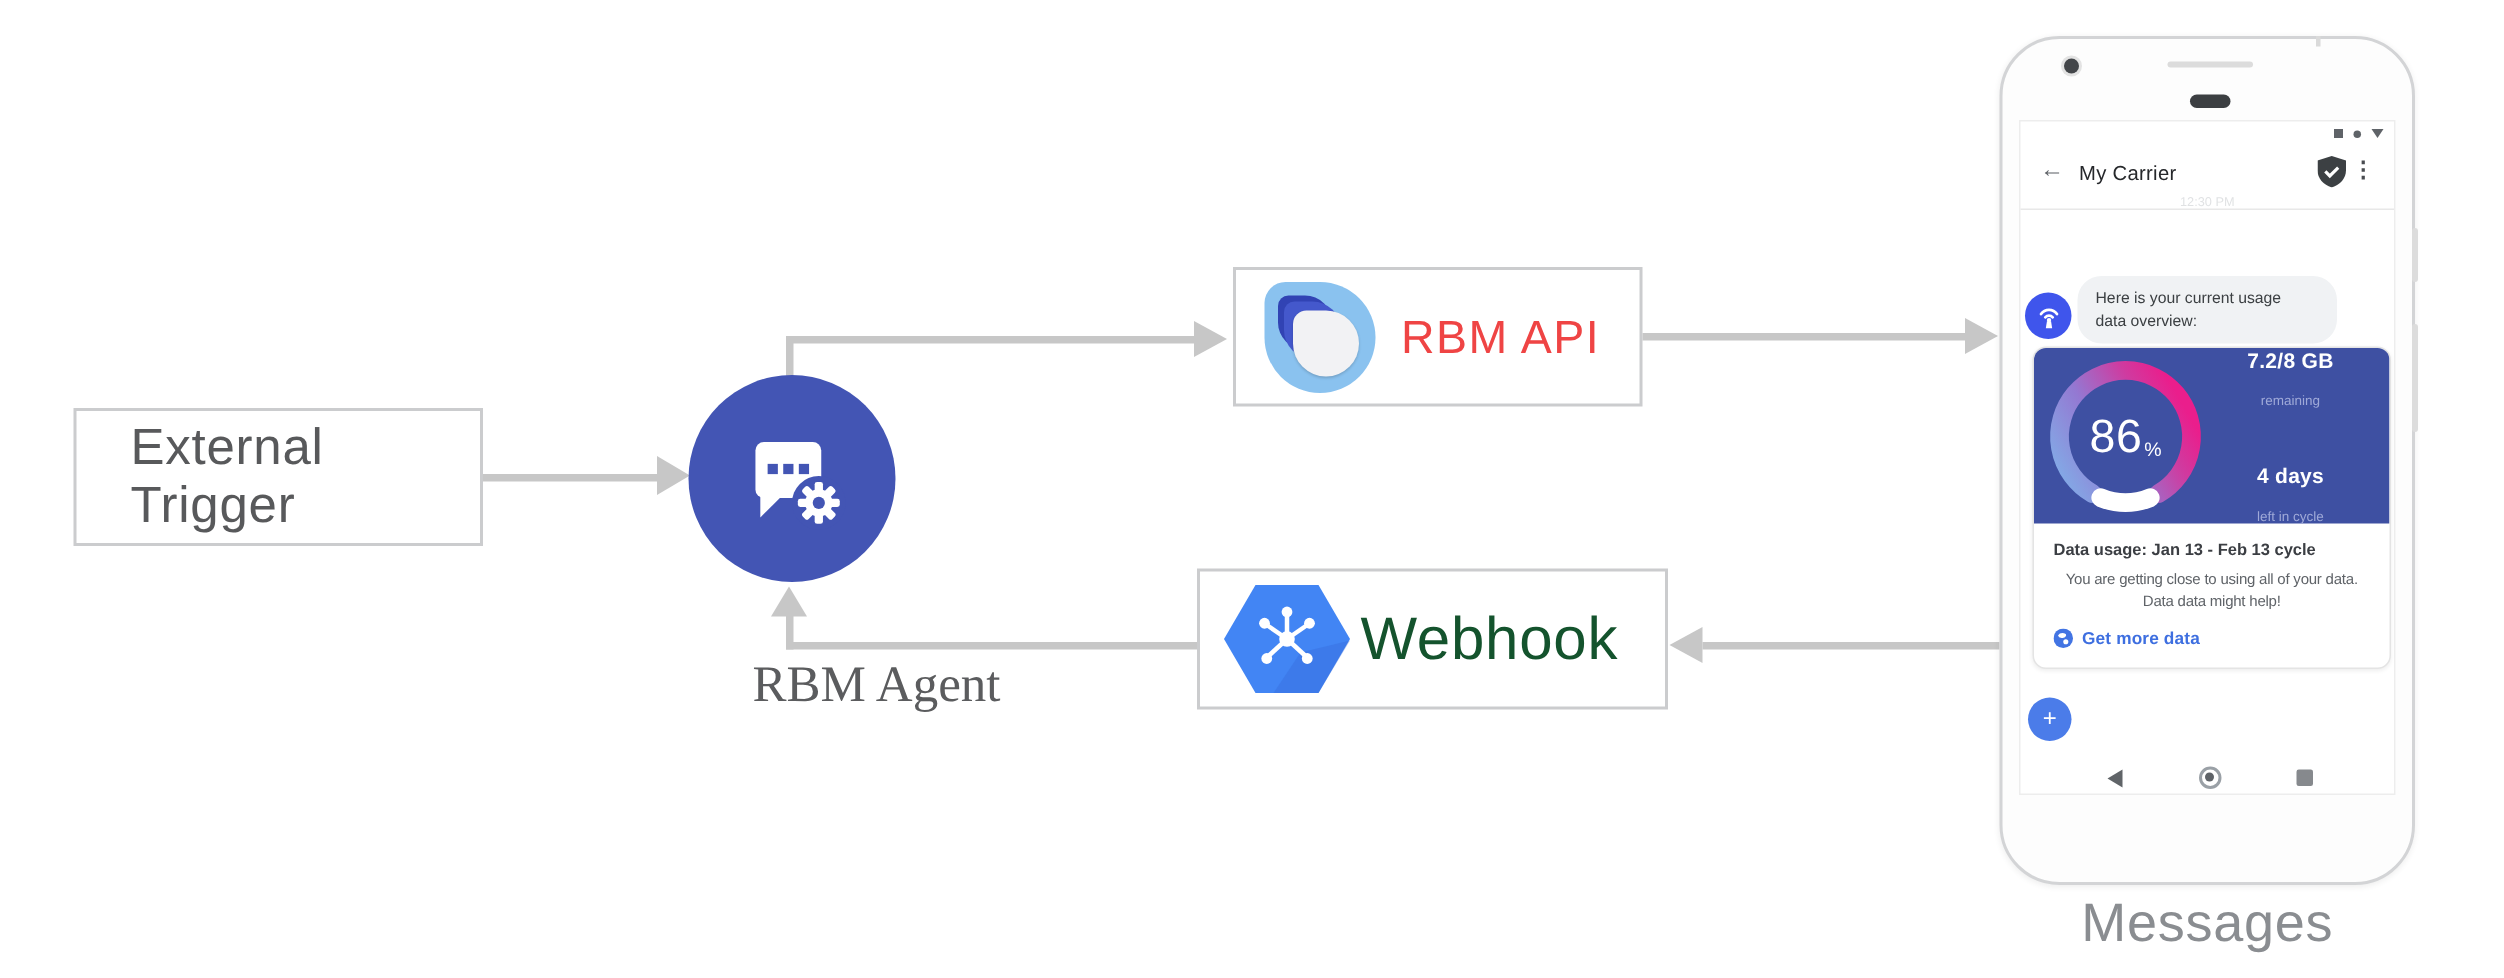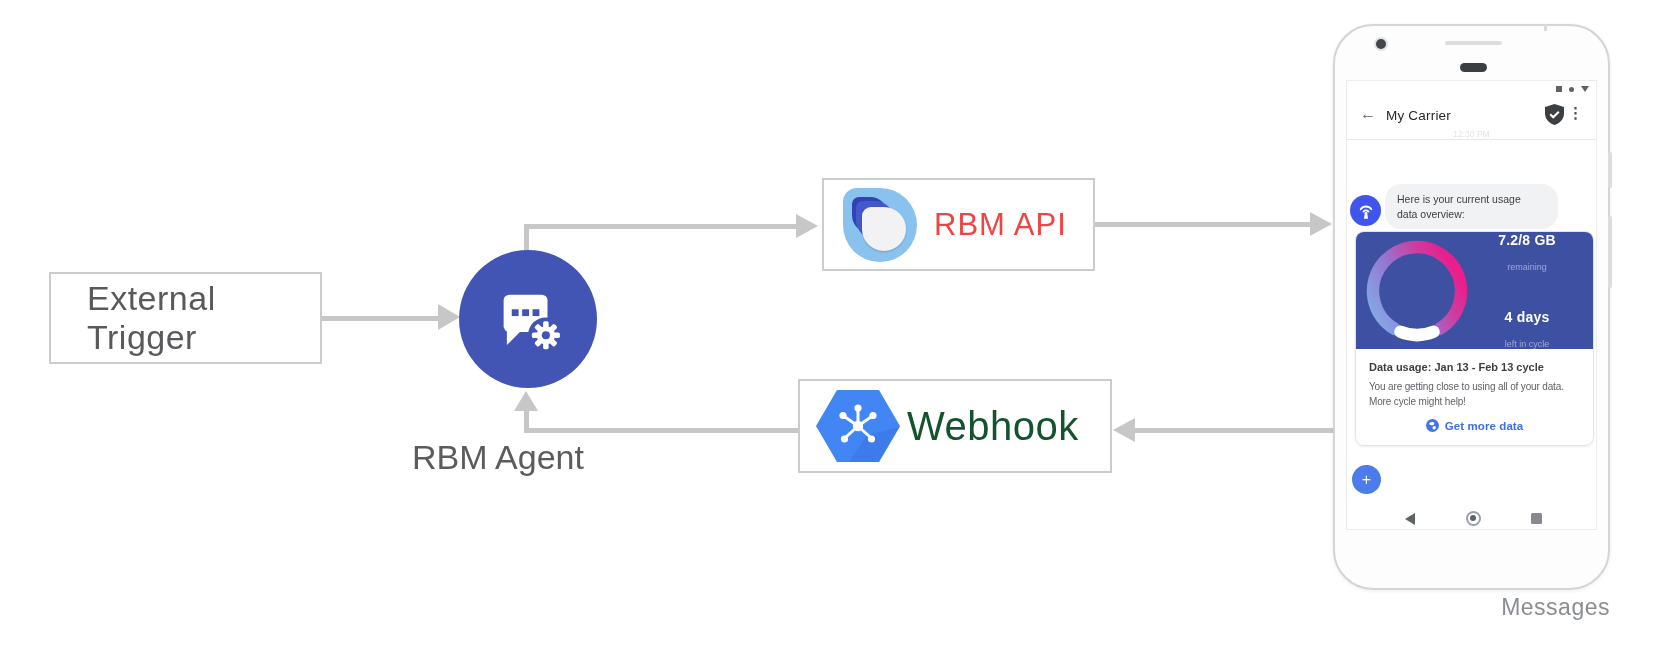--- a/index.html
+++ b/index.html
@@ -71,39 +71,39 @@
   .gauge-txt { position:absolute; left:6px; top:4px; width:110px; height:110px; display:flex; align-items:center; justify-content:center; color:#fff; }
   .gauge-txt .pct { font-size:31px; font-weight:300; letter-spacing:.5px; }
   .gauge-txt .sym { font-size:13px; font-weight:300; position:relative; top:8px; margin-left:1px; }
   .stats { position:absolute; right:6px; top:0; width:120px; height:117px; display:flex; flex-direction:column; align-items:center; justify-content:center; color:#fff;gap:12px; }
   .stats .v { font-size:14px; font-weight:bold; letter-spacing:.2px; }
   .stats .l { font-size:9px; color:#9fa9d8; margin-top:2px; }
   .stats .gap { height:16px; }
   .card-white { padding:12px 13px 0 13px; }
   .cw-title { font-size:11px; font-weight:bold; color:#3b3e43; white-space:nowrap; }
   .cw-body { margin-top:6px; font-size:10px; line-height:1.5; color:#5f6368; letter-spacing:-.15px; }
-  .cw-body div { white-space:nowrap; }
-  .cw-action { margin-top:10px; display:flex; align-items:center; justify-content:center; gap:6px; cursor:pointer; }
+  .cw-body div { white-space:nowrap;text-align:center; }
+  .cw-action { margin-top:10px; display:flex; align-items:center; gap:6px; cursor:pointer; }
   .cw-action span { font-size:11.5px; font-weight:bold; color:#3e6fe0; letter-spacing:.1px; }
 
   .plus-btn { position:absolute; left:5px; top:384px; width:29px; height:29px; border-radius:50%; background:#4b7ce9;
     color:#fff; font-size:16px; display:flex; align-items:center; justify-content:center; line-height:1; }
   .pill { position:absolute; left:40px; top:381px; width:205px; height:34px; border:1px solid #e6e6e6; border-radius:17px;
     background:#fff; box-shadow:0 1px 2px rgba(0,0,0,.04); }
   .pill .ph { position:absolute; left:15px; top:0; line-height:32px; font-size:11px; color:#9aa0a6; letter-spacing:.3px; }
   .pill .send { position:absolute; right:11px; top:8px; }
 
   .navbar { position:absolute; left:0; right:0; top:425px; height:24px; }
   .nav-back { position:absolute; left:58px; top:7px; width:0; height:0; border-top:6px solid transparent; border-bottom:6px solid transparent; border-right:10px solid #606468; }
   .nav-home { position:absolute; left:119px; top:5px; width:15px; height:15px; border:2.5px solid #9aa0a6; border-radius:50%; }
   .nav-home::after { content:""; position:absolute; left:2px; top:2px; width:6px; height:6px; border-radius:50%; background:#5f6368; }
   .nav-recents { position:absolute; left:184px; top:7px; width:11px; height:11px; background:#86898d; border-radius:1.5px; }
 
-  .messages-label { position:absolute; left:1333px; top:594px; width:277px; text-align:right;
-    font-size:23px; font-weight:300; color:#8a8d91; letter-spacing:.5px; }
+  .messages-label { position:absolute; left:1333px; top:594px; width:277px; text-align:center;
+    font-size:36px; font-weight:300; color:#8a8d91; letter-spacing:.5px; }
 </style>
 </head>
 <body>
 
 <div id="canvas">
 
   <div class="node-box ext-box">
     <span>External Trigger</span>
   </div>
 
@@ -131,21 +131,21 @@
           <rect x="-1.7" y="-8.6" width="3.4" height="4.6" rx="1" transform="rotate(180)"></rect>
           <rect x="-1.7" y="-8.6" width="3.4" height="4.6" rx="1" transform="rotate(225)"></rect>
           <rect x="-1.7" y="-8.6" width="3.4" height="4.6" rx="1" transform="rotate(270)"></rect>
           <rect x="-1.7" y="-8.6" width="3.4" height="4.6" rx="1" transform="rotate(315)"></rect>
           <circle cx="0" cy="0" r="5.6"></circle>
         </g>
         <circle cx="35" cy="34" r="2.5" fill="#4355b4"></circle>
       </g>
     </svg>
   </div>
-  <div class="diagram-label" style="left:412px; top:440px; width:240px; text-align:left; font-size:34px;">RBM Agent</div>
+  <div class="diagram-label" style="left:427px; top:440px; width:240px; text-align:right; font-size:34px;font-family:Liberation Serif, serif;">RBM Agent</div>
 
   <div class="node-box api-box">
     <div class="rbm-logo">
       <div class="l-outer"></div>
         <div class="l-dark"></div>
         <div class="l-mid"></div>
         <div class="l-white"></div>
     </div>
     <span class="label">RBM API</span>
   </div>
@@ -232,33 +232,37 @@
               <linearGradient id="gaugeGrad" gradientUnits="userSpaceOnUse" x1="-44" y1="44" x2="46" y2="-8">
                 <stop offset="0" stop-color="#7fb4ea"></stop>
                 <stop offset="0.45" stop-color="#9478d2"></stop>
                 <stop offset="0.78" stop-color="#cf3ba0"></stop>
                 <stop offset="1" stop-color="#ea1e8c"></stop>
               </linearGradient>
             </defs>
             <path d="M -22 38.1 A 44 44 0 1 1 22 38.1" fill="none" stroke="url(#gaugeGrad)" stroke-width="12.5" stroke-linecap="round"></path>
             <path d="M 16.5 40.8 A 44 44 0 0 1 -16.5 40.8" fill="none" stroke="#ffffff" stroke-width="12.5" stroke-linecap="round"></path>
           </svg>
+          <div class="gauge-txt">
+            <span class="pct">86</span>
+            <span class="sym">%</span>
+          </div>
           <div class="stats">
             <div class="v">7.2/8 GB</div>
             <div class="l">remaining</div>
             <div class="gap"></div>
             <div class="v">4 days</div>
             <div class="l">left in cycle</div>
           </div>
         </div>
         <div class="card-white">
           <div class="cw-title">Data usage: Jan 13 - Feb 13 cycle</div>
           <div class="cw-body">
             <div>You are getting close to using all of your data.</div>
-            <div>More cycle might help!</div>
+            <div>Data data might help!</div>
           </div>
           <div class="cw-action">
             <svg width="13" height="13" viewBox="0 0 13 13">
               <circle cx="6.5" cy="6.5" r="6.5" fill="#4274e3"></circle>
               <path d="M3 4.6 Q4.2 2.6 7 3.1 Q9 3.5 8.2 5.2 Q7.4 6.6 5.4 6.3 Q3.4 6 3 4.6 Z" fill="#ffffff"></path>
               <circle cx="8.2" cy="8.8" r="1.7" fill="#ffffff"></circle>
             </svg>
             <span>Get more data</span>
           </div>
         </div>

